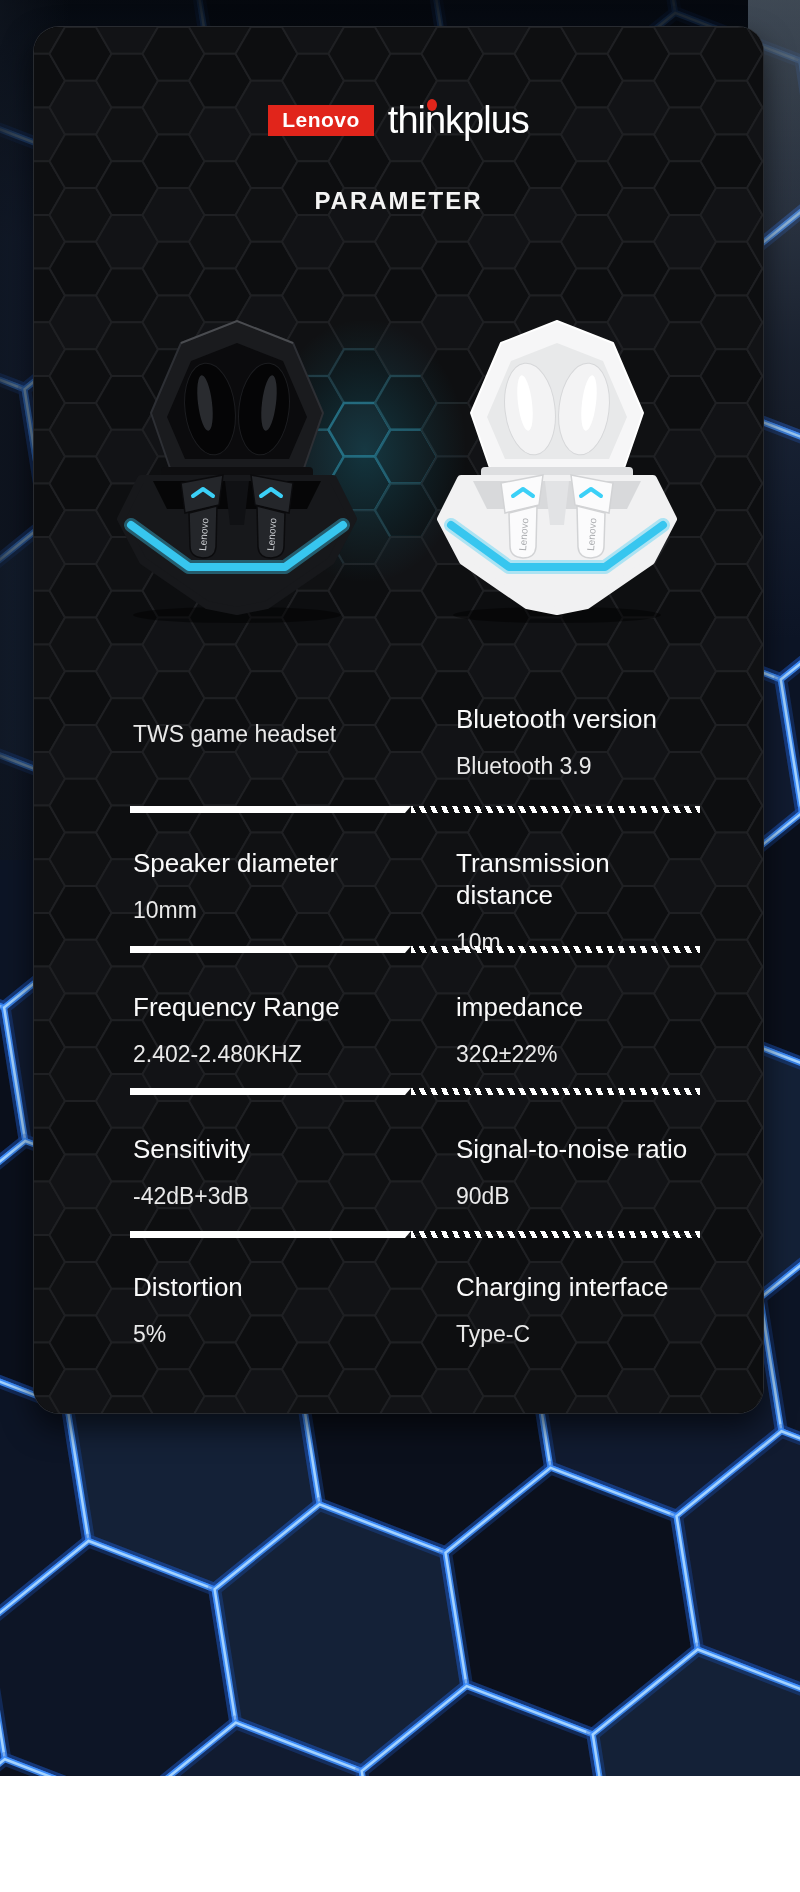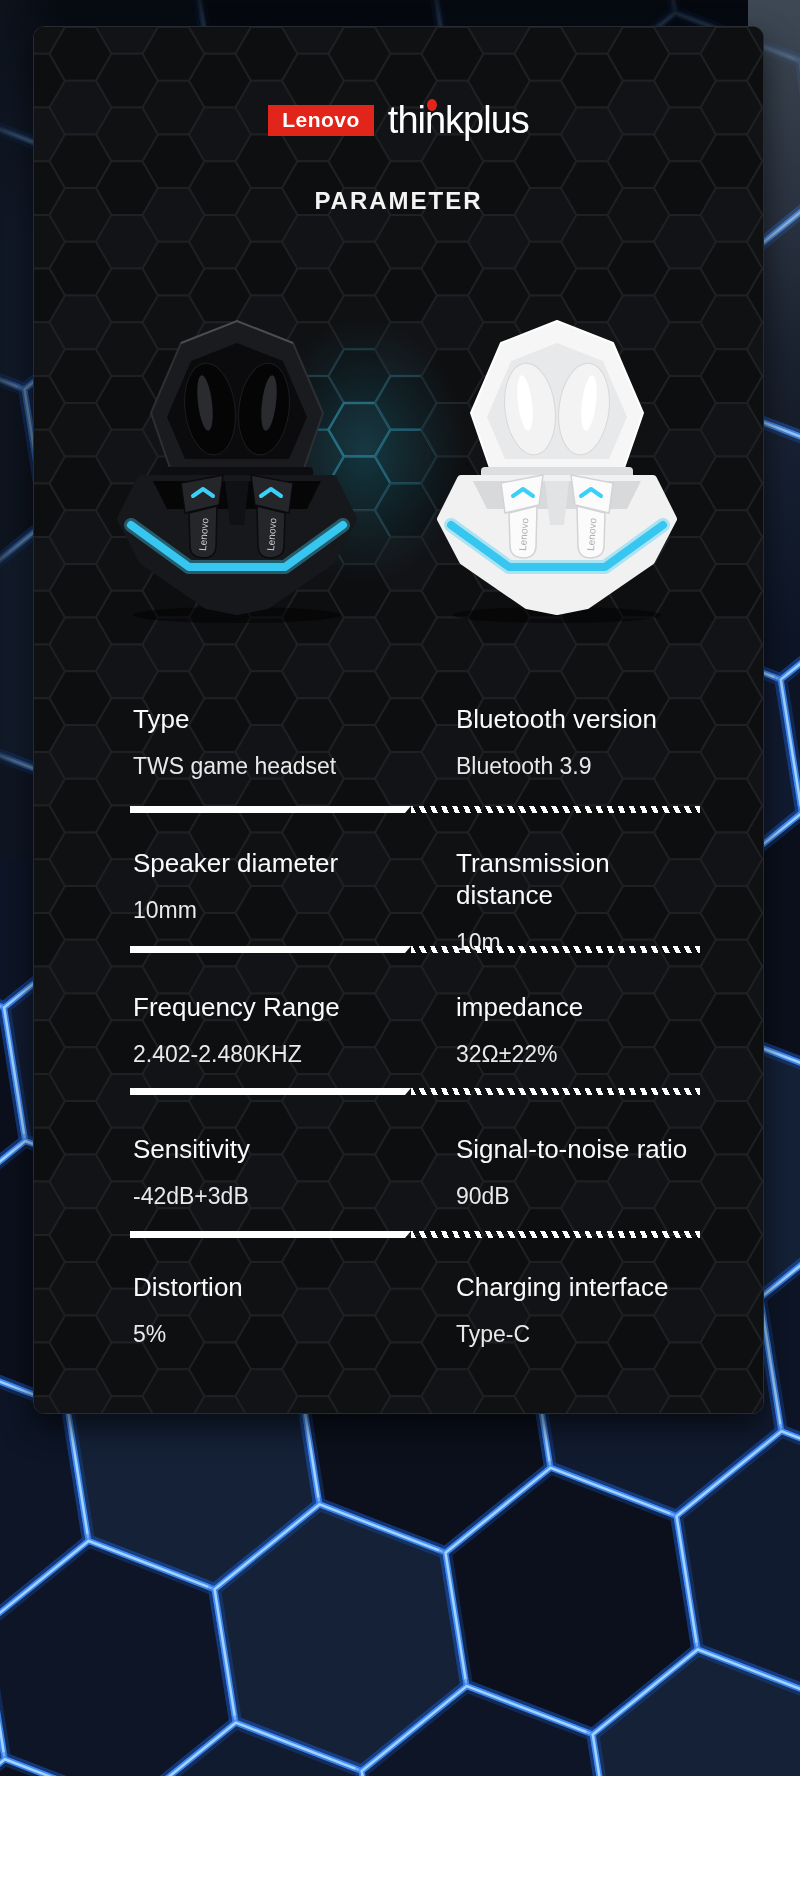--- a/index.html
+++ b/index.html
@@ -8,21 +8,21 @@
   .bg-hex{position:absolute;left:0;top:0;width:800px;height:1892px;display:block;}
   .shade{position:absolute;pointer-events:none;}
   .shade-top{left:0;top:0;width:800px;height:240px;
     background:linear-gradient(180deg,rgba(4,7,12,.9) 0%,rgba(4,7,12,.55) 40%,rgba(4,7,12,0) 100%);}
   .shade-left{left:0;top:0;width:70px;height:860px;
     background:linear-gradient(90deg,rgba(16,22,32,.72),rgba(16,22,32,0));}
   .shade-topright{right:0;top:0;width:52px;height:640px;
     background:linear-gradient(180deg,rgba(132,150,168,.45),rgba(90,108,128,.2) 55%,rgba(0,0,0,0));}
   .bottom-white{position:absolute;left:0;top:1776px;width:800px;height:116px;background:#ffffff;}
 
-  .panel{position:absolute;left:33px;top:26px;width:729px;height:1386px;border-radius:12px;
+  .panel{position:absolute;left:33px;top:26px;width:729px;height:1386px;border-radius:26px;
          background:#0a0b0d;border:1px solid rgba(150,160,172,.22);
          box-shadow:0 14px 30px rgba(0,0,0,.6);overflow:hidden;}
   .panel-hex{position:absolute;left:0;top:0;width:100%;height:100%;display:block;}
   .glow-cyan{position:absolute;left:231px;top:294px;width:200px;height:260px;
     background:radial-gradient(ellipse at center,rgba(38,188,224,.22) 0%,rgba(38,188,224,.08) 45%,rgba(38,188,224,0) 72%);}
 
   .logo-row{position:absolute;left:0;top:74px;width:729px;display:flex;justify-content:center;
             align-items:center;gap:14px;}
   .lenovo-badge{background:#e1251b;color:#fff;font-weight:700;font-size:21px;letter-spacing:.5px;
                 padding:4px 14px 6px 14px;line-height:1;}
@@ -1192,21 +1192,20 @@
         <text class="bud-text" font-size="10" transform="translate(157 238) rotate(-86)">Lenovo</text>
         <path class="strip-glow" d="M14 212 L72 254 L168 254 L226 212"></path>
         <path class="strip" d="M14 212 L72 254 L168 254 L226 212"></path>
       </svg>
     </div>
 
     <div class="specs">
 
       <div class="srow r1">
         <div class="lcell">
-          <div class="spec-label">Type</div>
           <div class="spec-value">TWS game headset</div>
         </div>
         <div class="rcell">
           <div class="spec-label">Bluetooth version</div>
           <div class="spec-value">Bluetooth 3.9</div>
         </div>
       </div>
       <div class="divider d1">
           <span class="solid"></span>
           <span class="hatch"></span>

